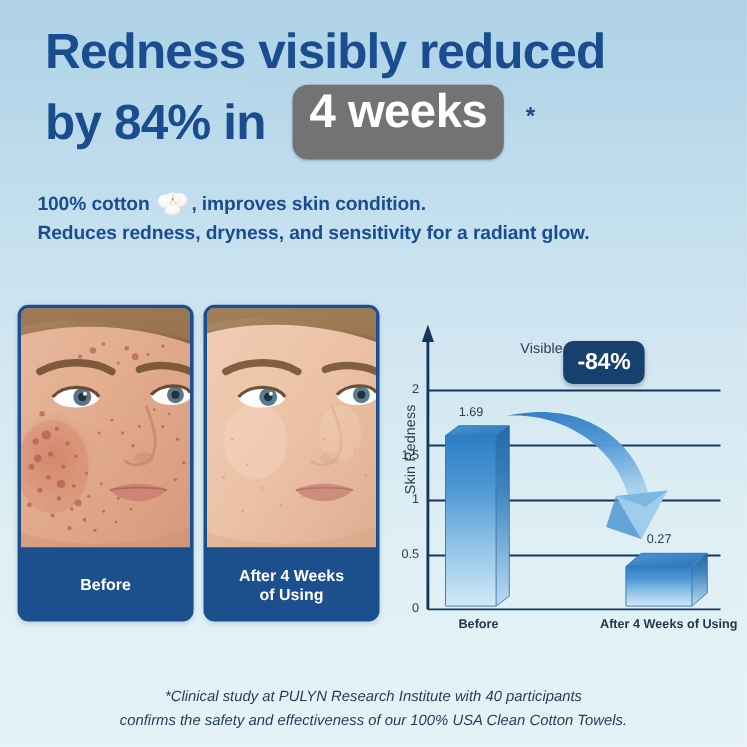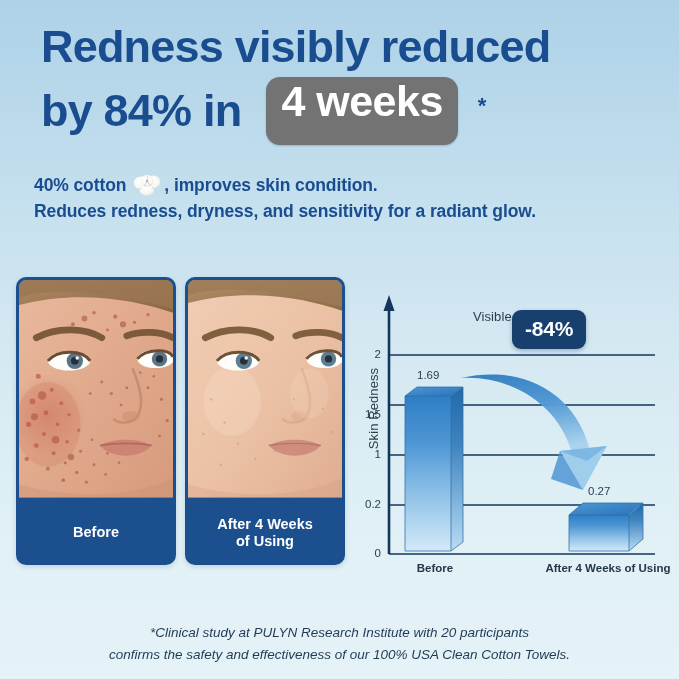--- a/index.html
+++ b/index.html
@@ -200,21 +200,21 @@
       <span class="hl-row">
         <span>by 84% in</span>
         <span class="pill">4 weeks</span>
         <span class="asterisk">*</span>
       </span>
     </span>
   </div>
 
   <div class="subtitle">
     <div class="sub-line">
-      <span>40% cotton</span>
+      <span>100% cotton</span>
       <span class="cotton">
         <svg width="30" height="26" viewBox="0 0 30 26">
           <defs>
             <radialGradient id="cg" cx="42%" cy="38%" r="68%">
               <stop offset="0%" stop-color="#ffffff"></stop>
               <stop offset="72%" stop-color="#f6f6f4"></stop>
               <stop offset="100%" stop-color="#dcdcd6"></stop>
             </radialGradient>
           </defs>
           <ellipse cx="9" cy="11" rx="7.2" ry="6.4" fill="url(#cg)"></ellipse>
@@ -476,32 +476,32 @@
         <polygon points="205,168 252,163 228,207" fill="#9fcdec"></polygon>
         <polygon points="205,168 252,163 232,178" fill="#79b6e2" opacity=".9"></polygon>
         <path d="M205 168 L228 207 L196 196 Z" fill="#4d95d2" opacity=".85"></path>
       </g>
     </svg>
 
     <div class="chart-title">Visible Redness</div>
     <div class="ylabel">Skin Redness</div>
 
     <div class="tick" style="left:2px;  top:264px;">0</div>
-    <div class="tick" style="left:2px;  top:215px;">0.2</div>
+    <div class="tick" style="left:2px;  top:215px;">0.5</div>
     <div class="tick" style="left:2px;  top:165px;">1</div>
     <div class="tick" style="left:2px;  top:115px;margin-top:10px;">1.5</div>
     <div class="tick" style="left:2px;  top:65px;">2</div>
 
     <div class="vallabel" style="left:62px;  top:86px;">1.69</div>
     <div class="vallabel" style="left:233px; top:202px;">0.27</div>
 
     <div class="catlabel" style="left:38px;  top:279px; width:84px;">Before</div>
     <div class="catlabel" style="left:188px; top:279px; width:130px;">After 4 Weeks of Using</div>
 
     <div class="badge84">-84%</div>
   </div>
 
   <div class="footer">
-    <div>*Clinical study at PULYN Research Institute with 20 participants</div>
+    <div>*Clinical study at PULYN Research Institute with 40 participants</div>
     <div>confirms the safety and effectiveness of our 100% USA Clean Cotton Towels.</div>
   </div>
 
 </div>
 
 </body></html>

